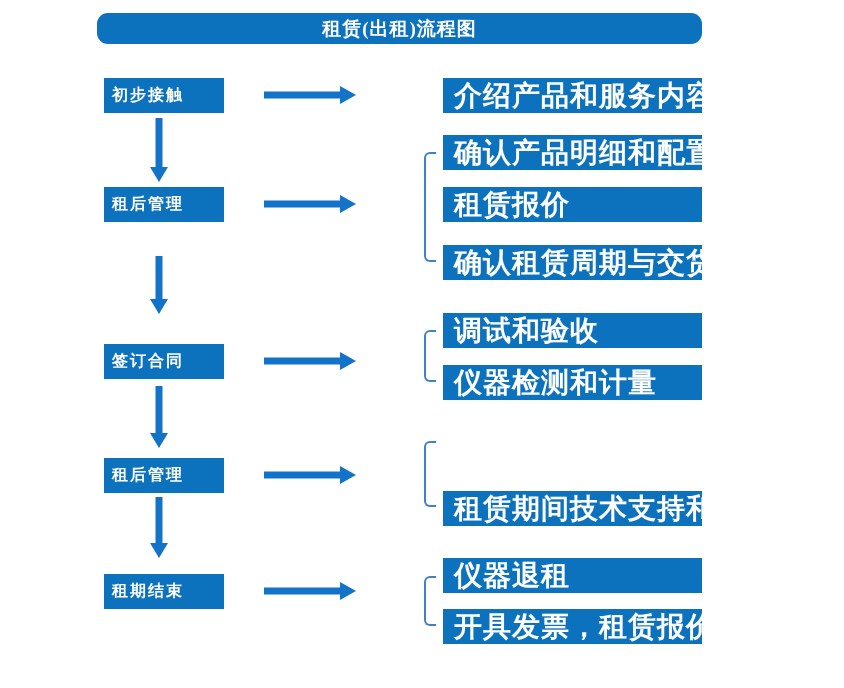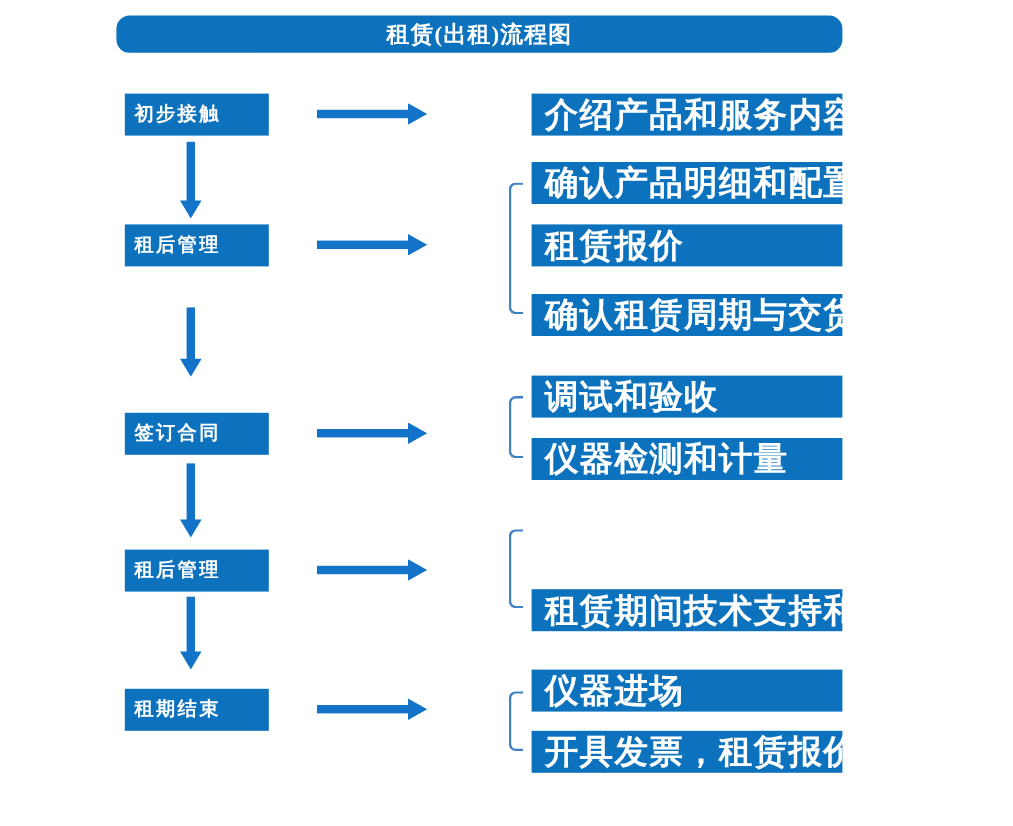--- a/index.html
+++ b/index.html
@@ -139,16 +139,16 @@
 
   <div class="detail-box" style="top:135px">确认产品明细和配置</div>
   <div class="detail-box" style="top:187px">租赁报价</div>
   <div class="detail-box" style="top:245px">确认租赁周期与交货时间</div>
 
   <div class="detail-box" style="top:313px">调试和验收</div>
   <div class="detail-box" style="top:365px">仪器检测和计量</div>
 
   <div class="detail-box" style="top:491px">租赁期间技术支持和指导</div>
 
-  <div class="detail-box" style="top:558px">仪器进场</div>
+  <div class="detail-box" style="top:558px">仪器退租</div>
   <div class="detail-box" style="top:609px">开具发票，租赁报价</div>
 
 </div>
 
 </body></html>

